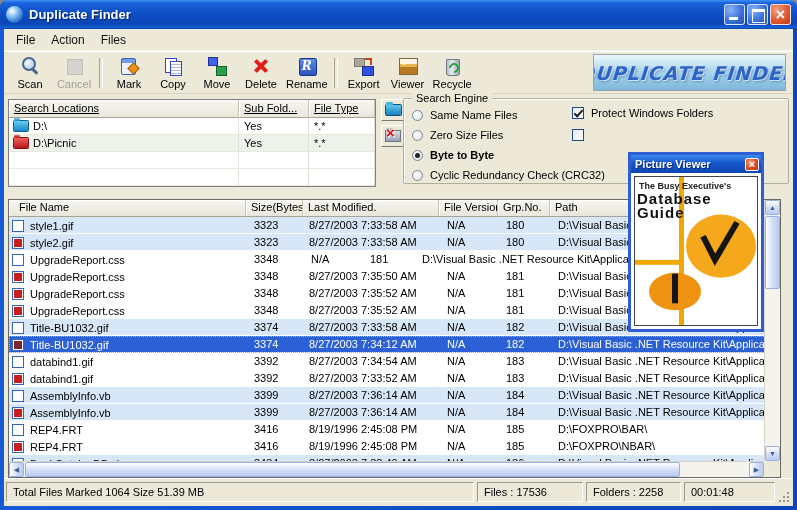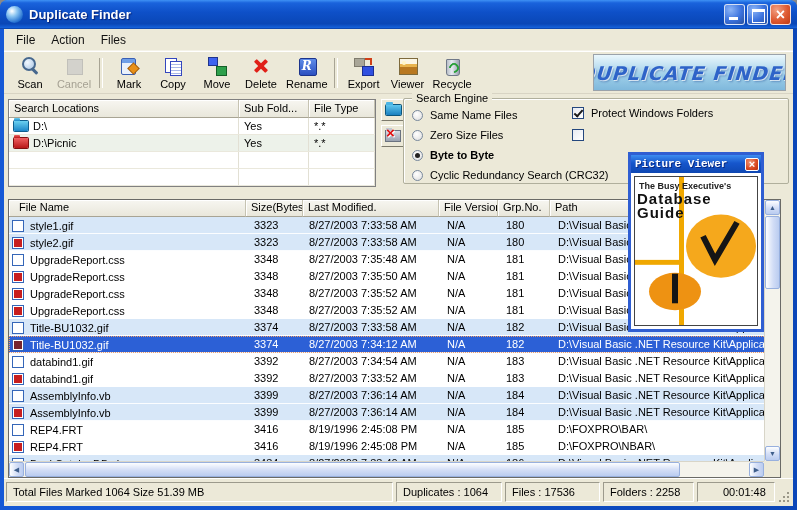--- a/index.html
+++ b/index.html
@@ -60,21 +60,21 @@
   .ico-recycle::after { content:""; position:absolute; left:9px; top:7px; width:6px; height:6px; border:2px solid #28A038; border-radius:50%; border-bottom-color:transparent; transform:rotate(45deg); }
   .logo { margin-left:auto; margin-right:3px; width:193px; height:37px; border:1px solid #9AA2AA;
     background:linear-gradient(180deg,#EAF7FC,#9CCDE8 60%,#7FB8DC); display:flex; align-items:center; justify-content:center; overflow:hidden; }
   .logotext { font:bold italic 19px "DejaVu Sans",sans-serif; color:#2E63C8; transform:skewX(-6deg);
     text-shadow:1px 1px 0 rgba(255,255,255,.7), 2px 2px 2px rgba(20,60,140,.35); letter-spacing:1px; white-space:nowrap; }
 
   
   .mid { position:absolute; top:64px; left:0; right:0; height:106px; border-top:1px solid #D8D4C4; }
   .locgrid { position:absolute; left:4px; top:5px; width:368px; height:88px; background:#fff; border:1px solid #808080; overflow:hidden; }
   .lg-head { display:flex; height:18px; }
-  .lgh { font-size:11px; padding:2px 5px; background:linear-gradient(180deg,#F7F6F1,#E9E7DB); border-right:1px solid #C6C3B2; border-bottom:1px solid #A8A494; box-shadow:inset 1px 1px 0 #fff; white-space:nowrap; overflow:hidden; }
+  .lgh { font-size:11px; padding:2px 5px; background:linear-gradient(180deg,#F7F6F1,#E9E7DB); border-right:1px solid #C6C3B2; border-bottom:1px solid #A8A494; box-shadow:inset 1px 1px 0 #fff; white-space:nowrap; overflow:hidden;text-decoration:underline; }
   .c1 { width:230px; } .c2 { width:70px; } .c3 { flex:1; }
   .lgrow { display:flex; height:17px; font-size:11px; border-bottom:1px solid #EAE8DC; background:#fff; }
   .lgrow.alt { background:#EDF2EA; }
   .lgc { display:flex; align-items:center; padding:0 5px; border-right:1px solid #E2E0D4; height:100%; white-space:nowrap; overflow:hidden; }
   .fold { width:14px; height:10px; margin-right:5px; border-radius:1px; position:relative; flex:0 0 auto; }
   .fold::before { content:""; position:absolute; top:-3px; left:0; width:6px; height:3px; border-radius:1px 1px 0 0; background:inherit; }
   .fold-blue { background:linear-gradient(180deg,#6AD0F0,#1C86C8); box-shadow:0 0 0 1px #0E5E8E; }
   .fold-red  { background:linear-gradient(180deg,#F06060,#B81818); box-shadow:0 0 0 1px #801010; }
   .sidebtns { position:absolute; left:377px; top:5px; }
   .sbtn { width:24px; height:22px; background:#ECE9D8; border:1px solid; border-color:#fff #7C7A6C #7C7A6C #fff; display:flex; align-items:center; justify-content:center; margin-bottom:4px; cursor:default; }
@@ -137,21 +137,21 @@
   .statusbar div.spanel:nth-of-type(1) { flex:1; }
   .statusbar div.spanel:nth-of-type(2) { width:106px; }
   .statusbar div.spanel:nth-of-type(3) { width:95px; }
   .statusbar div.spanel:nth-of-type(4) { width:91px; }
   .statusbar div.spanel:nth-of-type(5) { width:78px;padding-left:25px; }
   .statusbar::after { content:""; position:absolute; right:4px; bottom:12px; width:2px; height:2px; background:#9A9788;
     box-shadow:0 4px #9A9788, 0 8px #9A9788, -4px 4px #9A9788, -4px 8px #9A9788, -8px 8px #9A9788; }
 
   
   .pviewer { position:absolute; left:624px; top:123px; width:136px; height:180px; background:#fff; border:3px solid #2F5ED2; z-index:50; }
-  .pv-title { height:18px; background:linear-gradient(180deg,#3C8CF0,#1656CC 45%,#0E47B2); display:flex; align-items:center; padding:0 2px 0 4px;font-family:Liberation Mono, monospace; }
+  .pv-title { height:18px; background:linear-gradient(180deg,#3C8CF0,#1656CC 45%,#0E47B2); display:flex; align-items:center; padding:0 2px 0 4px; }
   .pv-text { color:#fff; font-size:11px; font-weight:bold; flex:1; text-shadow:1px 1px 0 rgba(0,0,60,.5); }
   .pv-close { width:14px; height:13px; border-radius:2px; background:radial-gradient(circle at 35% 30%,#F09878,#D84820 60%,#B83010); border:1px solid #fff; position:relative; flex:0 0 auto; }
   .pv-close::after { content:"×"; position:absolute; inset:0; color:#fff; font:bold 11px/11px "Liberation Sans",sans-serif; text-align:center; }
   .pv-body { position:absolute; left:3px; right:3px; top:21px; bottom:3px; border:1px solid #444; overflow:hidden; background:#fff; }
   .pv-body svg { display:block; width:100%; height:100%; }
 </style>
 </head>
 <body>
 
 <div class="window">
@@ -296,21 +296,21 @@
               <span class="rlabel">Zero Size Files</span>
             </div>
 
             <div class="radiorow">
               <i class="radio on"></i>
               <span class="rlabel bold">Byte to Byte</span>
             </div>
 
             <div class="radiorow">
               <i class="radio"></i>
-              <span class="rlabel">Cyclic Redundancy Search (CRC32)</span>
+              <span class="rlabel">Cyclic Redundancy Check (CRC32)</span>
             </div>
           </div>
         <div class="checks">
 
             <div class="checkrow">
               <i class="cbox checked"></i>
               <span class="clabel">Protect Windows Folders</span>
             </div>
 
             <div class="checkrow">
@@ -354,21 +354,20 @@
             <span class="fc c-grp">180</span>
             <span class="fc c-path">D:\Visual Basic .NET Resource Kit\Applicat</span>
           </div>
 
           <div class="flrow rowwhite">
             <span class="fc c-name">
               <i class="mark"></i>
               <span class="fname">UpgradeReport.css</span>
             </span>
             <span class="fc c-size">3348</span>
-            <span class="fc c-mod">8/27/2003 7:35:48 AM</span>
             <span class="fc c-ver">N/A</span>
             <span class="fc c-grp">181</span>
             <span class="fc c-path">D:\Visual Basic .NET Resource Kit\Applicat</span>
           </div>
 
           <div class="flrow rowwhite">
             <span class="fc c-name">
               <i class="mark checked"></i>
               <span class="fname">UpgradeReport.css</span>
             </span>
@@ -521,21 +520,20 @@
         <div class="hthumb"></div>
         <div class="sbbtn right"></div>
       </div>
       <div class="sbcorner"></div>
     </div>
 
     <div class="statusbar">
 
         <div class="spanel">Total Files Marked 1064 Size 51.39 MB</div>
 
-        <div class="spanel">Duplicates : 1064</div>
 
         <div class="spanel">Files : 17536</div>
 
         <div class="spanel">Folders : 2258</div>
 
         <div class="spanel">00:01:48</div>
       </div>
 
     <div class="pviewer">
       <div class="pv-title">

